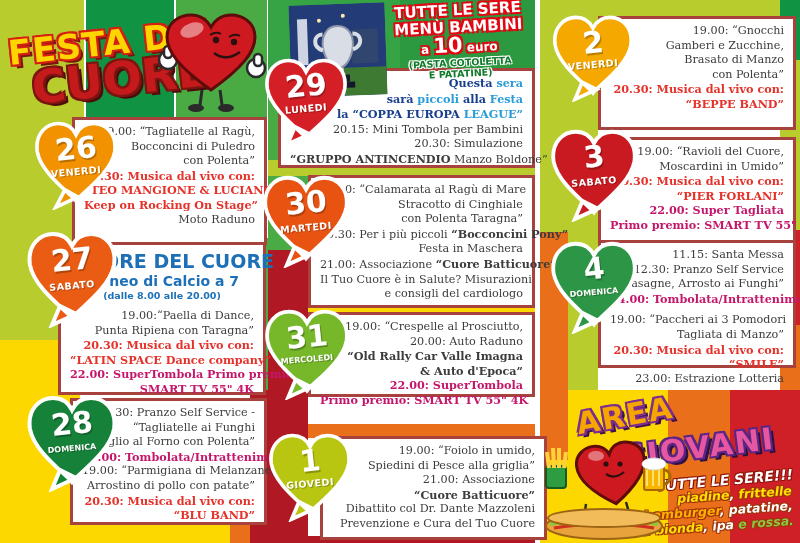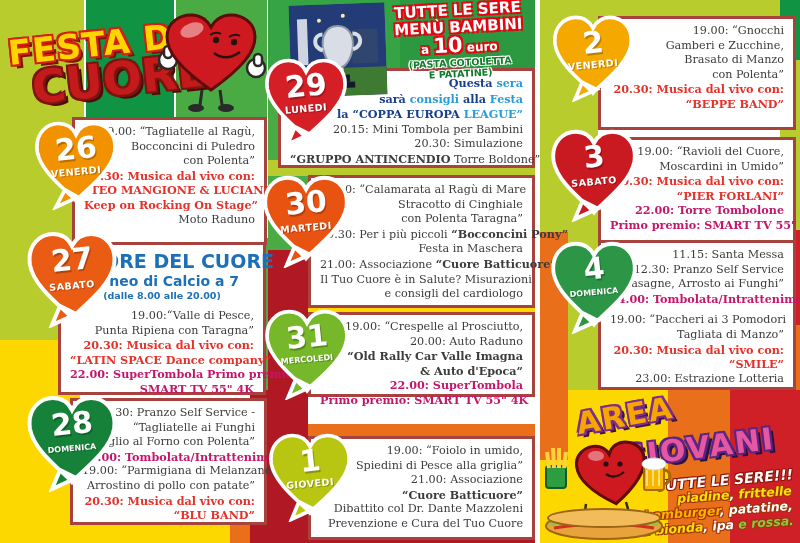--- a/index.html
+++ b/index.html
@@ -172,21 +172,21 @@
         <div class="ln red">Keep on Rocking On Stage”</div>
         <div class="ln dark">Moto Raduno</div>
       </div>
   </div>
   <div class="card" style="left:58px;top:242px;width:208px;height:153px;">
     <div class="body">
         <div class="ln blue-h">12 ORE DEL CUORE</div>
         <div class="ln blue-s">Torneo di Calcio a 7</div>
         <div class="ln blue-xs">(dalle 8.00 alle 20.00)</div>
         <div class="ln gap"></div>
-        <div class="ln dark">19.00:“Valle di Pesce,</div>
+        <div class="ln dark">19.00:“Paella di Dance,</div>
         <div class="ln dark">Punta Ripiena con Taragna”</div>
         <div class="ln red">20.30: Musica dal vivo con:</div>
         <div class="ln red">“LATIN SPACE Dance company”</div>
         <div class="ln mag">22.00: SuperTombola Primo premio:</div>
         <div class="ln mag">SMART TV 55" 4K</div>
       </div>
   </div>
   <div class="card" style="left:70px;top:398px;width:197px;height:127px;">
     <div class="body">
         <div class="ln dark">12.30:  Pranzo Self Service -</div>
@@ -195,25 +195,25 @@
         <div class="ln mag">14.00: Tombolata/Intrattenimento</div>
         <div class="ln dark">19.00: “Parmigiana di Melanzane,</div>
         <div class="ln dark">Arrostino di pollo con patate”</div>
         <div class="ln red">20.30: Musica dal vivo con:</div>
         <div class="ln red">“BLU BAND”</div>
       </div>
   </div>
   <div class="card" style="left:278px;top:68px;width:257px;height:100px;">
     <div class="body">
         <div class="ln dark"><span class="seg-navy">Questa </span><span class="seg-cyan">sera</span></div>
-        <div class="ln dark"><span class="seg-navy">sarà </span><span class="seg-cyan">consigli </span><span class="seg-navy">alla </span><span class="seg-cyan">Festa</span></div>
+        <div class="ln dark"><span class="seg-navy">sarà </span><span class="seg-cyan">piccoli </span><span class="seg-navy">alla </span><span class="seg-cyan">Festa</span></div>
         <div class="ln dark"><span class="seg-navy">la </span><span class="seg-navy">“COPPA EUROPA </span><span class="seg-cyan">LEAGUE”</span></div>
         <div class="ln dark">20.15: Mini Tombola per Bambini</div>
         <div class="ln dark">20.30: Simulazione</div>
-        <div class="ln dark"><span class="seg-bdark">“GRUPPO ANTINCENDIO</span><span class="seg-dark"> Torre Boldone”</span></div>
+        <div class="ln dark"><span class="seg-bdark">“GRUPPO ANTINCENDIO</span><span class="seg-dark"> Manzo Boldone”</span></div>
       </div>
   </div>
   <div class="card" style="left:308px;top:175px;width:227px;height:133px;">
     <div class="body">
         <div class="ln dark">19.00: “Calamarata al Ragù di Mare</div>
         <div class="ln dark">Stracotto di Cinghiale</div>
         <div class="ln dark">con Polenta Taragna”</div>
         <div class="ln dark"><span class="seg-dark">19.30: Per i più piccoli </span><span class="seg-bdark">“Bocconcini Pony”</span></div>
         <div class="ln dark">Festa in Maschera</div>
         <div class="ln dark"><span class="seg-dark">21.00: Associazione </span><span class="seg-bdark">“Cuore Batticuore”</span></div>
@@ -224,21 +224,21 @@
   <div class="card" style="left:308px;top:312px;width:227px;height:85px;">
     <div class="body">
         <div class="ln dark">19.00: “Crespelle al Prosciutto,</div>
         <div class="ln dark">20.00: Auto Raduno</div>
         <div class="ln bolddark">“Old Rally Car  Valle Imagna</div>
         <div class="ln bolddark">&amp; Auto d'Epoca”</div>
         <div class="ln mag">22.00: SuperTombola</div>
         <div class="ln mag">Primo premio: SMART TV 55" 4K</div>
       </div>
   </div>
-  <div class="card" style="left:308px;top:436px;width:227px;height:104px;">
+  <div class="card" style="left:320px;top:436px;width:227px;height:104px;">
     <div class="body">
         <div class="ln dark">19.00: “Foiolo in umido,</div>
         <div class="ln dark">Spiedini di Pesce alla griglia”</div>
         <div class="ln dark">21.00: Associazione</div>
         <div class="ln bolddark">“Cuore Batticuore”</div>
         <div class="ln dark">Dibattito col Dr. Dante Mazzoleni</div>
         <div class="ln dark">Prevenzione e Cura del Tuo Cuore</div>
       </div>
   </div>
   <div class="card" style="left:598px;top:16px;width:198px;height:114px;">
@@ -250,25 +250,25 @@
         <div class="ln red">20.30: Musica dal vivo con:</div>
         <div class="ln red">“BEPPE BAND”</div>
       </div>
   </div>
   <div class="card" style="left:598px;top:137px;width:198px;height:108px;">
     <div class="body">
         <div class="ln dark">19.00: “Ravioli del Cuore,</div>
         <div class="ln dark">Moscardini in Umido”</div>
         <div class="ln red">20.30: Musica dal vivo con:</div>
         <div class="ln red">“PIER FORLANI”</div>
-        <div class="ln mag">22.00: Torre Tombolone</div>
+        <div class="ln mag">22.00: Super Tagliata</div>
         <div class="ln mag">Primo premio: SMART TV 55" 4K</div>
       </div>
   </div>
-  <div class="card" style="left:598px;top:240px;width:198px;height:150px;">
+  <div class="card" style="left:598px;top:240px;width:198px;height:128px;">
     <div class="body">
         <div class="ln dark">11.15: Santa Messa</div>
         <div class="ln dark">12.30: Pranzo Self Service</div>
         <div class="ln dark">“Lasagne, Arrosto ai Funghi”</div>
         <div class="ln mag">14.00: Tombolata/Intrattenimento</div>
         <div class="ln gap"></div>
         <div class="ln dark">19.00: “Paccheri ai 3 Pomodori</div>
         <div class="ln dark">Tagliata di Manzo”</div>
         <div class="ln red">20.30: Musica dal vivo con:</div>
         <div class="ln red">“SMILE”</div>

